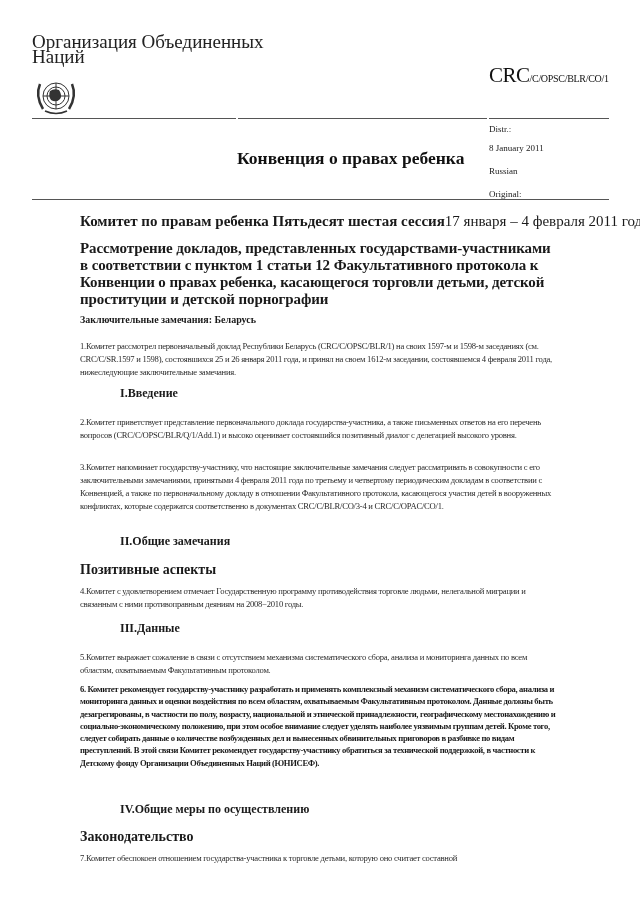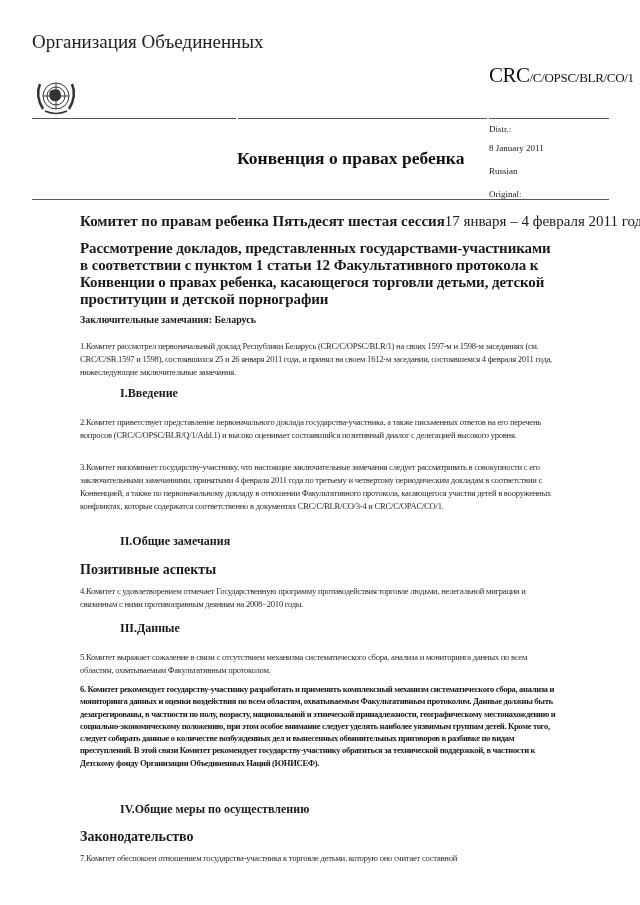--- a/index.html
+++ b/index.html
@@ -5,21 +5,21 @@
     html, body { margin: 0; padding: 0; background: #ffffff; }
     body {
       width: 640px; height: 905px; overflow: hidden; position: relative;
       font-family: "Liberation Serif", "DejaVu Serif", serif; color: #1a1a1a;
     }
     .abs { position: absolute; }
     .org-name { left: 32px; top: 34px; font-size: 19px; line-height: 15px; color: #222; }
     .un-logo { left: 31px; top: 76px; width: 50px; height: 42px; }
     .symbol { left: 489px; top: 63px; white-space: nowrap; color: #111; }
     .symbol .big { font-size: 21px; letter-spacing: -0.5px; }
-    .symbol .small { font-size: 13px; letter-spacing: -0.3px; }
+    .symbol .small { font-size: 10px; letter-spacing: -0.3px; }
     .rule { background: #555; height: 1px; }
     .rule1a { left: 32px; top: 118px; width: 204px; }
     .rule1b { left: 238px; top: 118px; width: 249px; }
     .rule1c { left: 489px; top: 118px; width: 120px; }
     .rule2 { left: 32px; top: 199px; width: 577px; }
     .conv-title { left: 237px; top: 148px; font-size: 17.5px; font-weight: bold; color: #111; white-space: nowrap; }
     .meta { left: 489px; font-size: 9px; color: #222; white-space: nowrap; }
     .meta0 { top: 124px; } .meta1 { top: 143px; } .meta2 { top: 166px; } .meta3 { top: 189px; }
     .content { left: 80px; width: 480px; }
     .session { top: 213px; font-size: 15px; white-space: nowrap; }
@@ -33,20 +33,21 @@
     .p1 { top: 340px; } .p2 { top: 416px; } .p3 { top: 461px; }
     .p4 { top: 585px; } .p5 { top: 651px; } .p6 { top: 683px; } .p7 { top: 852px; }
     .hI { top: 386px; } .hII { top: 534px; } .hIII { top: 621px; } .hIV { top: 802px; }
     .hpos { top: 562px; } .hleg { top: 829px; }
   </style>
 </head>
 <body>
 
 <div class="abs org-name">
   <div>Организация Объединенных</div>
+  <div>Наций</div>
 </div>
 
 <div class="abs un-logo">
   <svg width="50" height="42" viewBox="0 0 50 42">
     <g stroke="#333" fill="none" stroke-width="1">
       <circle cx="25" cy="20" r="13"></circle>
       <circle cx="25" cy="20" r="9"></circle>
       <circle cx="25" cy="20" r="4.5"></circle>
       <line x1="12" y1="20" x2="38" y2="20"></line>
       <line x1="25" y1="7" x2="25" y2="33"></line>

